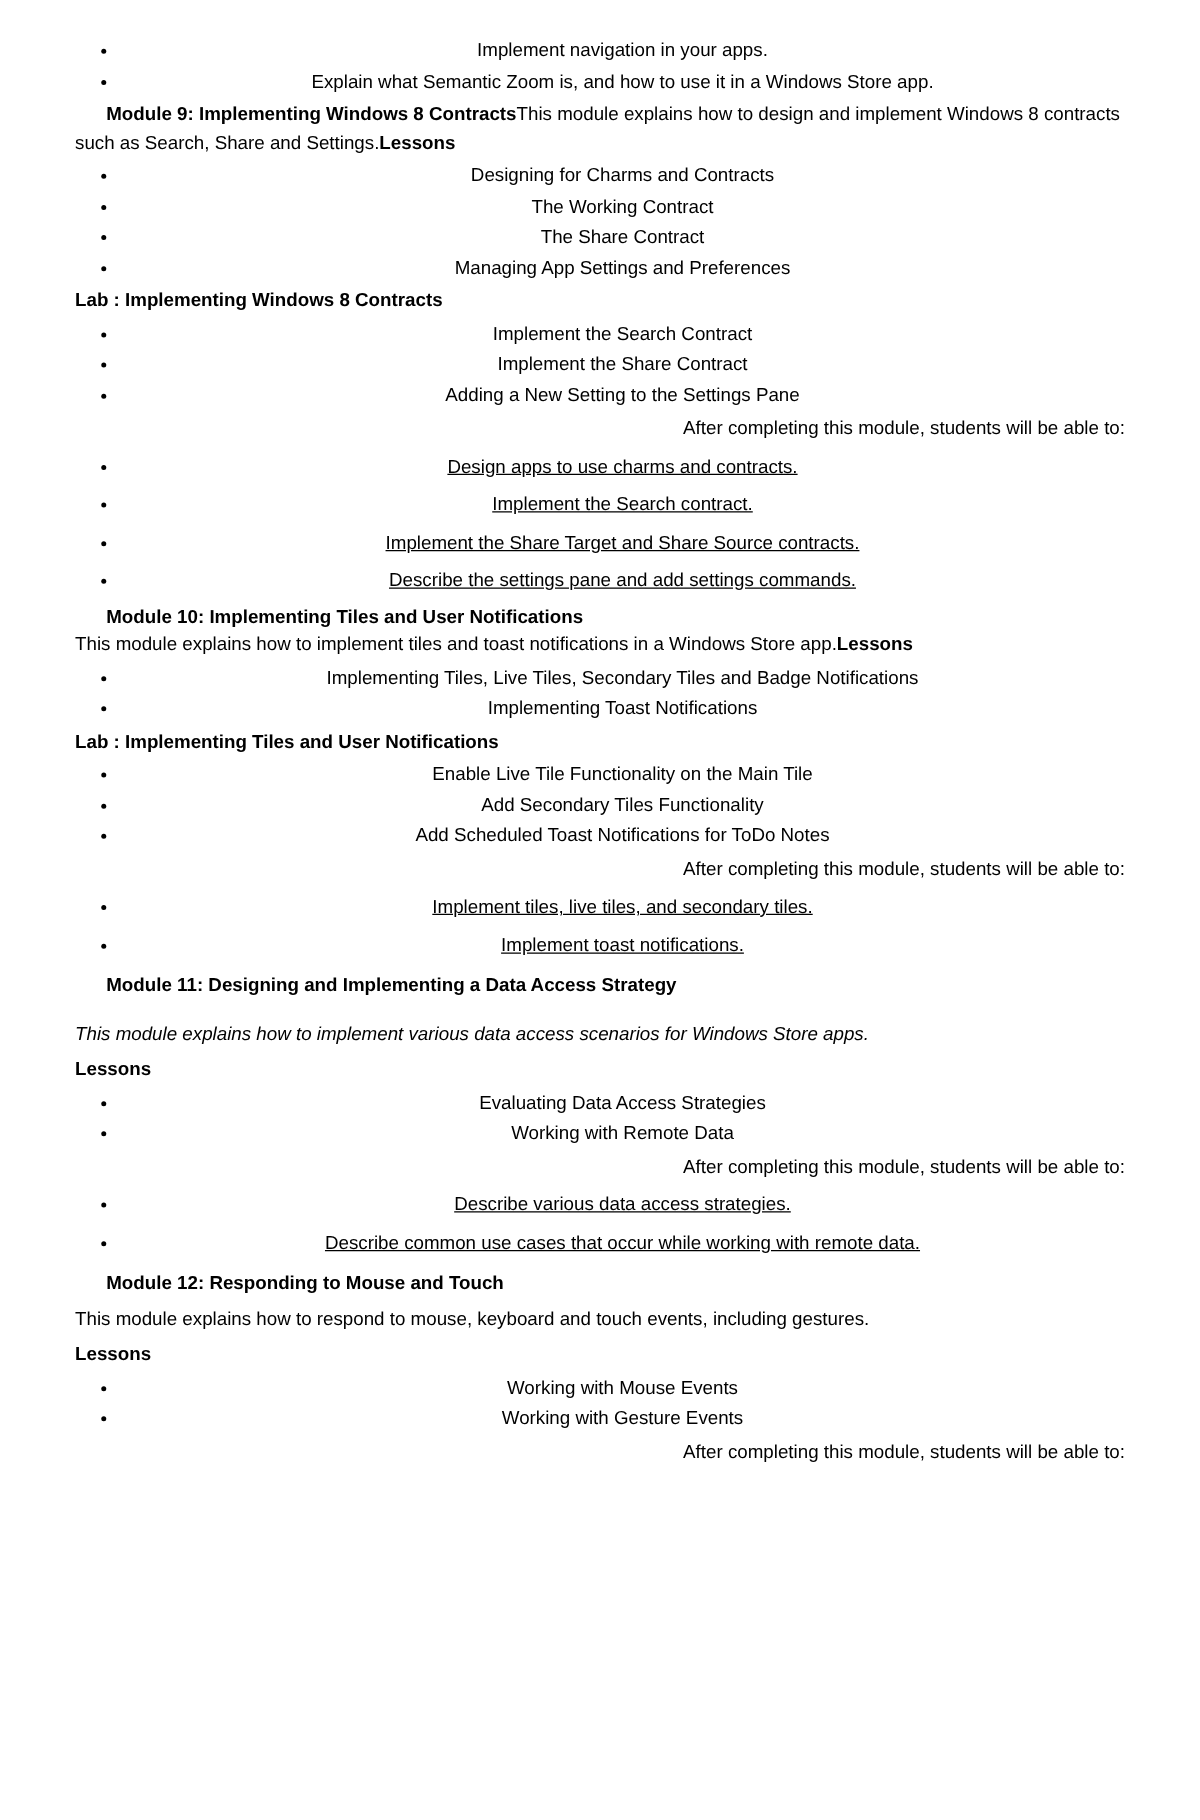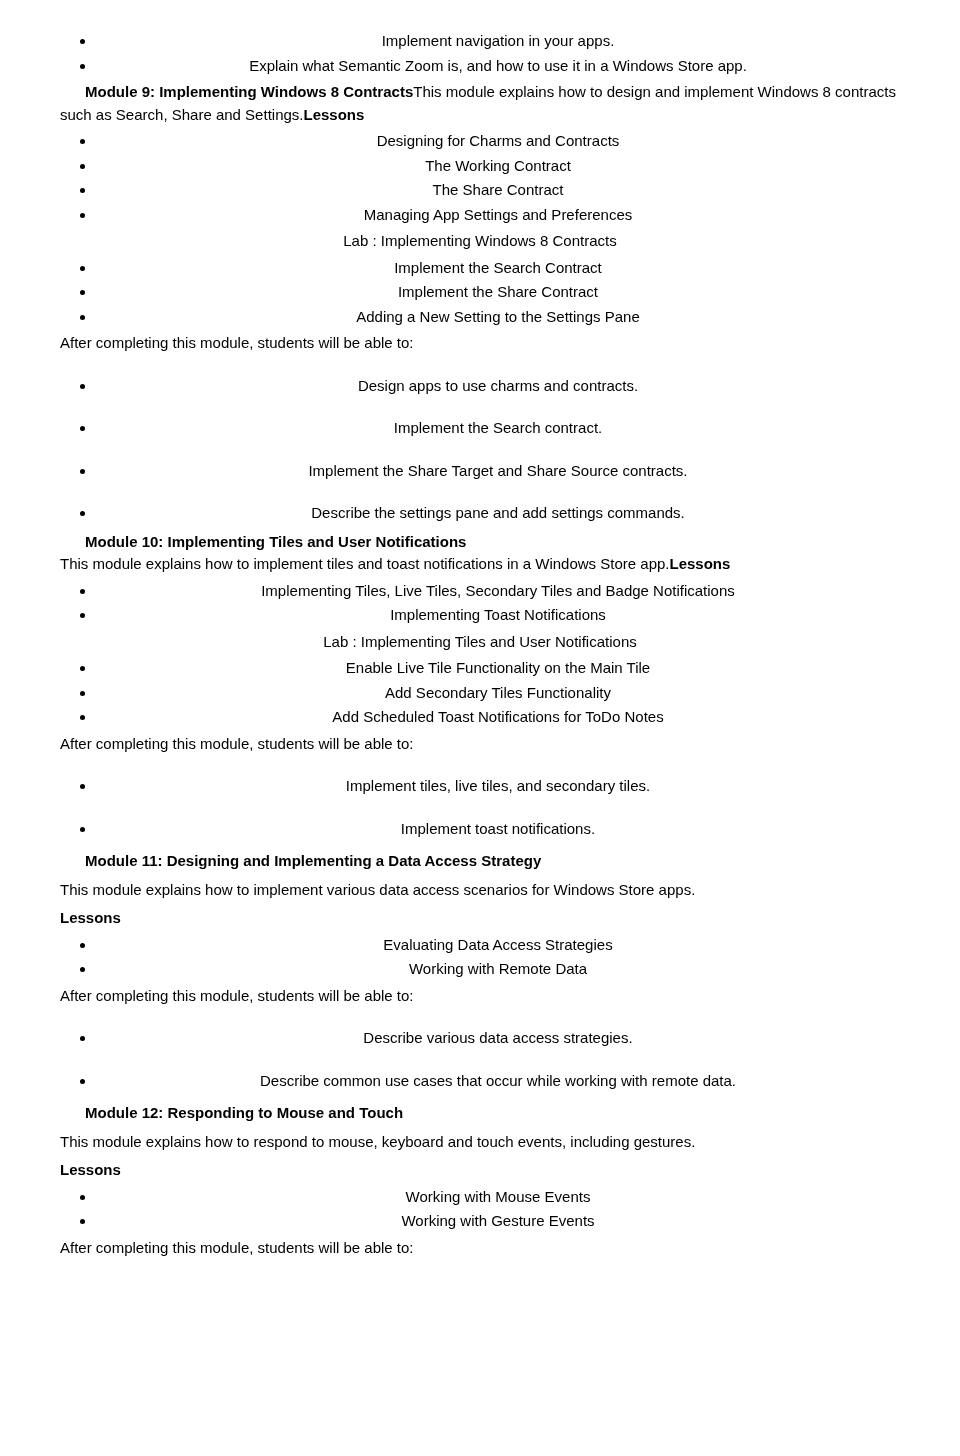--- a/index.html
+++ b/index.html
@@ -30,29 +30,30 @@
       margin-left: 25px;
     }
     .module-intro {
       display: inline;
     }
     .lessons-bold {
       font-weight: bold;
       display: inline;
     }
     .lab-heading {
-      font-weight: normal;
-      text-align: center;
+      font-weight: bold;
     }
     .after-text {
       margin-bottom: 4px;
+      text-align: right;
     }
     .spaced-bullet {
-      margin-top: 20px;
+      margin-top: 8px;
       margin-bottom: 8px;
+      text-decoration: underline;
     }
     .module-block {
       margin-bottom: 6px;
     }
     .inline-bold {
       font-weight: bold;
     }
     p {
       margin-bottom: 4px;
     }
@@ -113,21 +114,21 @@
   <ul class="bullet-list">
     <li class="spaced-bullet">Implement tiles, live tiles, and secondary tiles.</li>
     <li class="spaced-bullet">Implement toast notifications.</li>
   </ul>
 </div>
 
 <div class="module-block section-gap">
   <p>
     <span class="module-heading">Module 11: Designing and Implementing a Data Access Strategy</span>
   </p>
-  <p style="margin-top:6px;">
+  <p style="margin-top:16px;font-style:italic;">
     <span class="module-intro">This module explains how to implement various data access scenarios for Windows Store apps.</span>
   </p>
   <p style="margin-top:6px;">
     <span class="inline-bold">Lessons</span>
   </p>
   <ul class="bullet-list">
     <li>Evaluating Data Access Strategies</li>
     <li>Working with Remote Data</li>
   </ul>
   <p class="after-text">After completing this module, students will be able to:</p>

